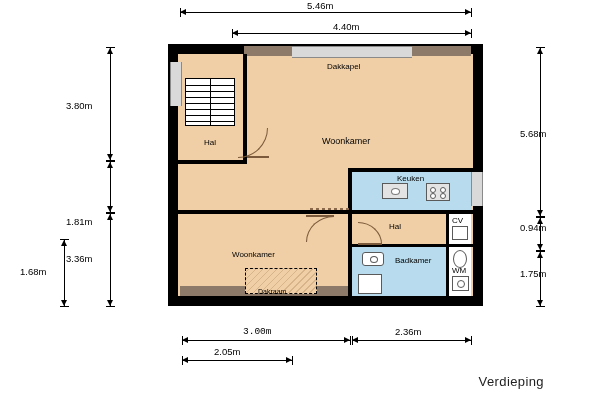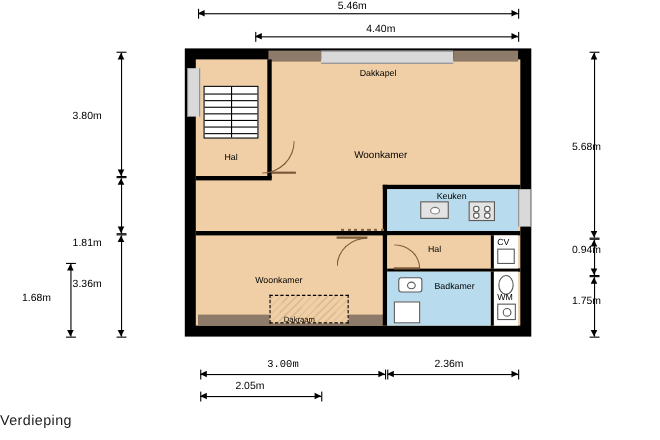--- a/index.html
+++ b/index.html
@@ -171,21 +171,21 @@
     position: absolute;
     font-size: 9.5px;
     color: #000000;
     white-space: nowrap;
   }
 
   
   #plan-title {
     left: 0; top: 374px;
     width: 544px;
-    text-align: left;
+    text-align: right;
     font-size: 13px;
     color: #222222;
     letter-spacing: 0.4px;
   }
   #scalebar-wrap {
     left: 452px; top: 372px;
     width: 124px; height: 22px;
   }
   .scalebar {
     position: absolute;

